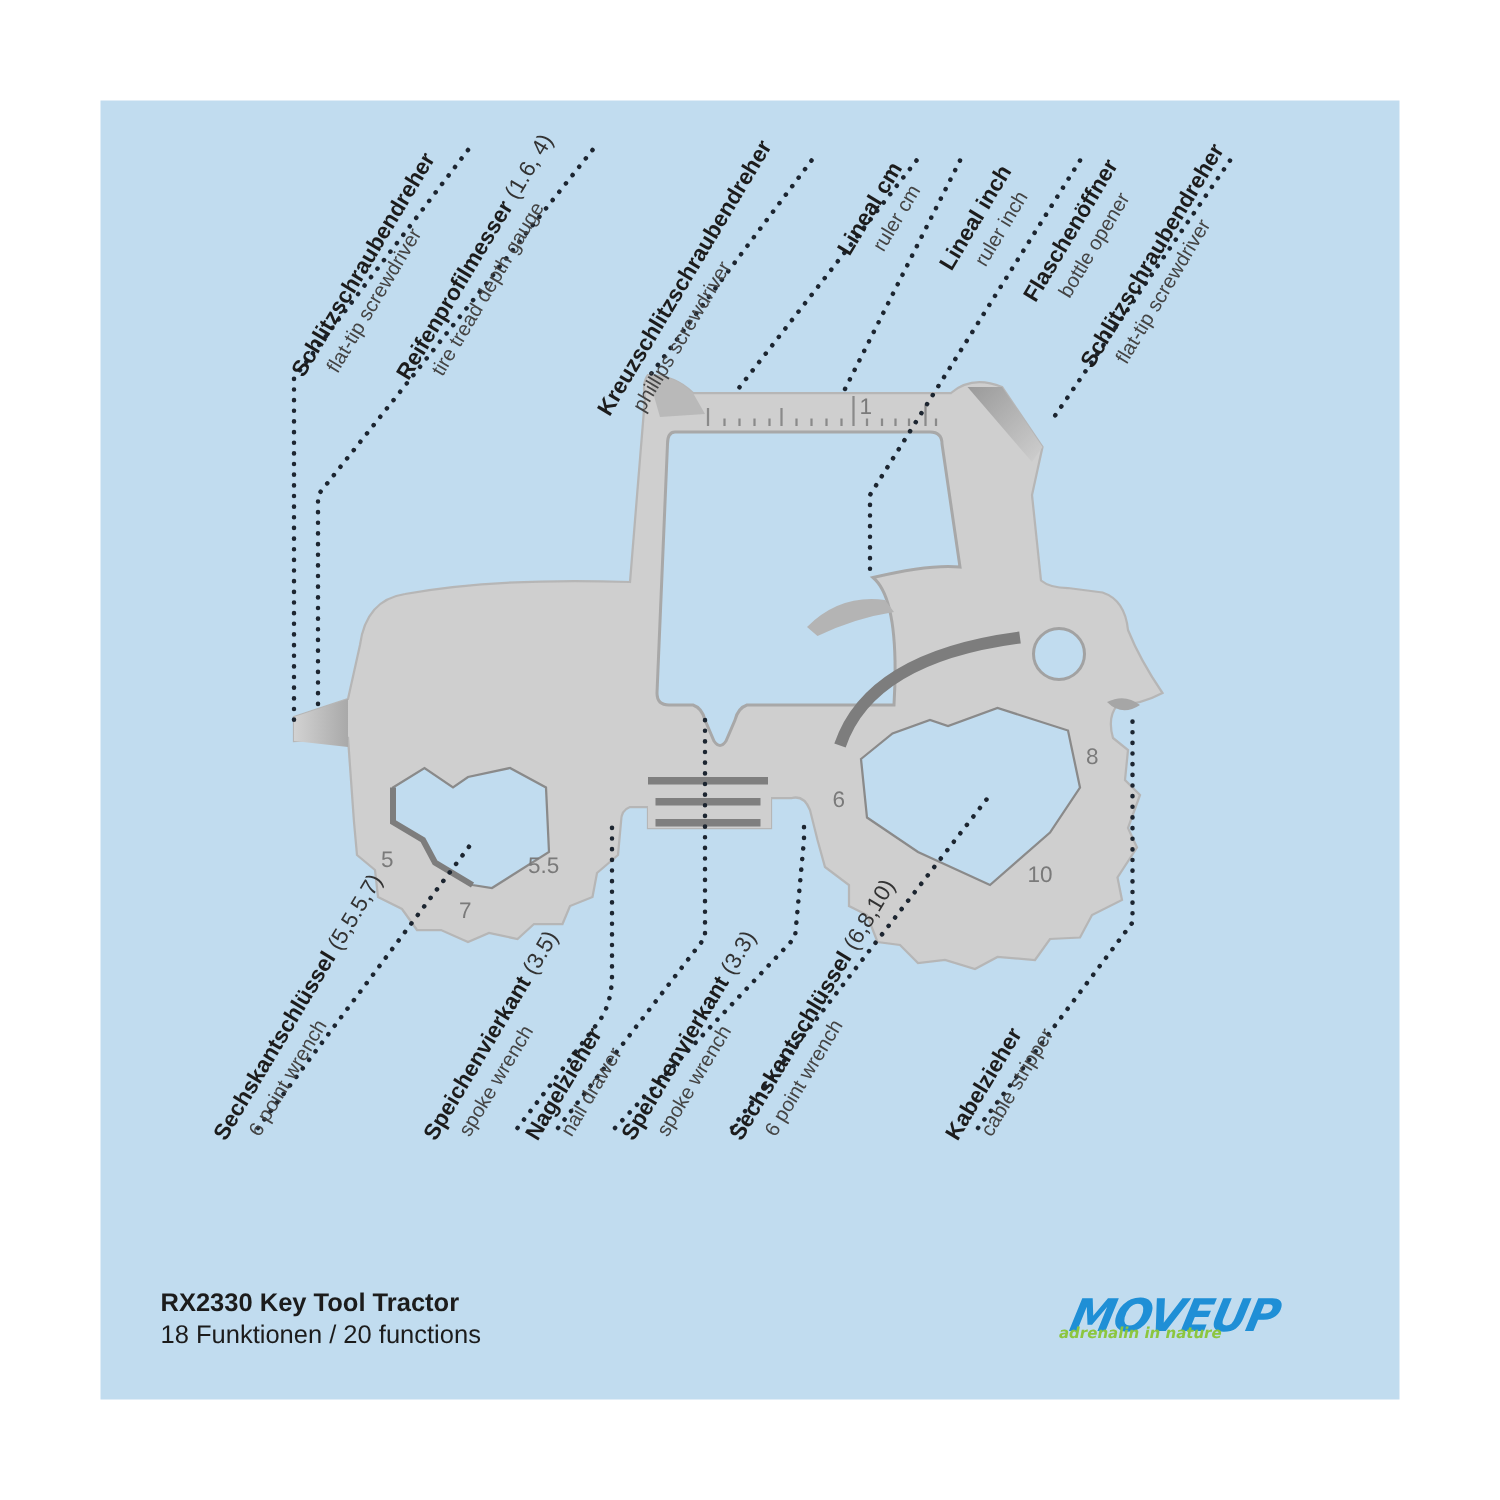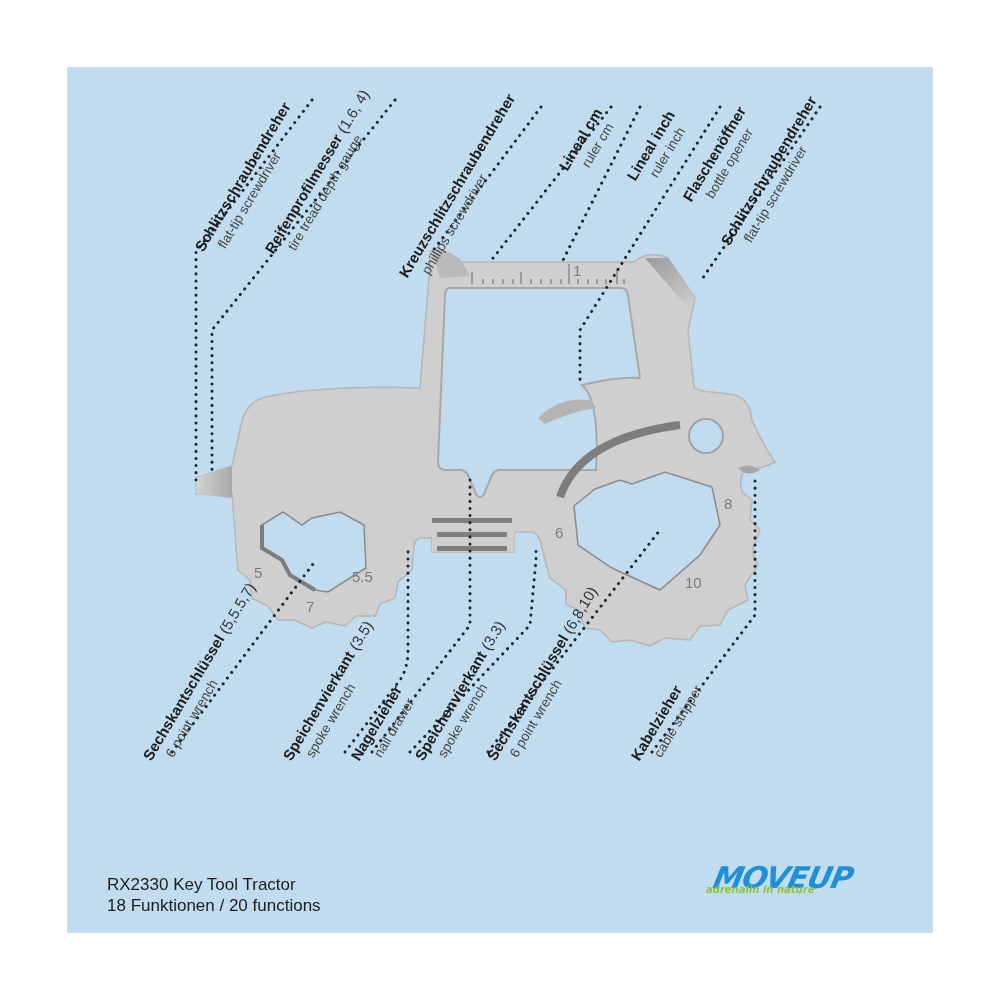--- a/index.html
+++ b/index.html
@@ -5,21 +5,21 @@
   html, body { margin:0; padding:0; background:#ffffff; }
   body { width:1000px; height:1000px; position:relative; overflow:hidden;
          font-family:"Liberation Sans", "DejaVu Sans", sans-serif; }
   .panel { position:absolute; left:67px; top:67px; width:866px; height:866px; background:#c1dcef; }
   .diagram { position:absolute; left:0; top:0; width:1000px; height:1000px; }
   .lbl { position:absolute; transform-origin:0 0; white-space:nowrap; line-height:1; }
   .lbl .de { font-weight:bold; font-size:15px; color:#1c1c1c; }
   .lbl .param { font-weight:normal; font-size:15px; color:#333; }
   .lbl .en { font-size:13.5px; color:#444; display:block; margin-left:14px; margin-top:3px; font-weight:normal;}
   .title { position:absolute; left:107px; top:858px; font-size:17px; color:#1c1c1c; line-height:1.25; }
-  .title .t1 { font-weight:normal;margin-top:16px; }
+  .title .t1 { font-weight:bold; }
   .title .t2 { font-weight:normal; }
   .logo { position:absolute; left:700px; top:860px; width:200px; height:44px; }
   .logo .brand { position:absolute; left:14px; top:0; font-family:"DejaVu Sans", sans-serif; font-style:italic; font-weight:bold; font-size:30px; color:#1f8fd6; letter-spacing:-1px; transform:skewX(-12deg);}
   .logo .tag { position:absolute; left:6px; top:24px; font-family:"DejaVu Sans", sans-serif; font-style:italic; font-weight:bold; font-size:10px; color:#8cc63f; }
 </style>
 </head>
 <body>
 
 <div class="panel"></div>
 

